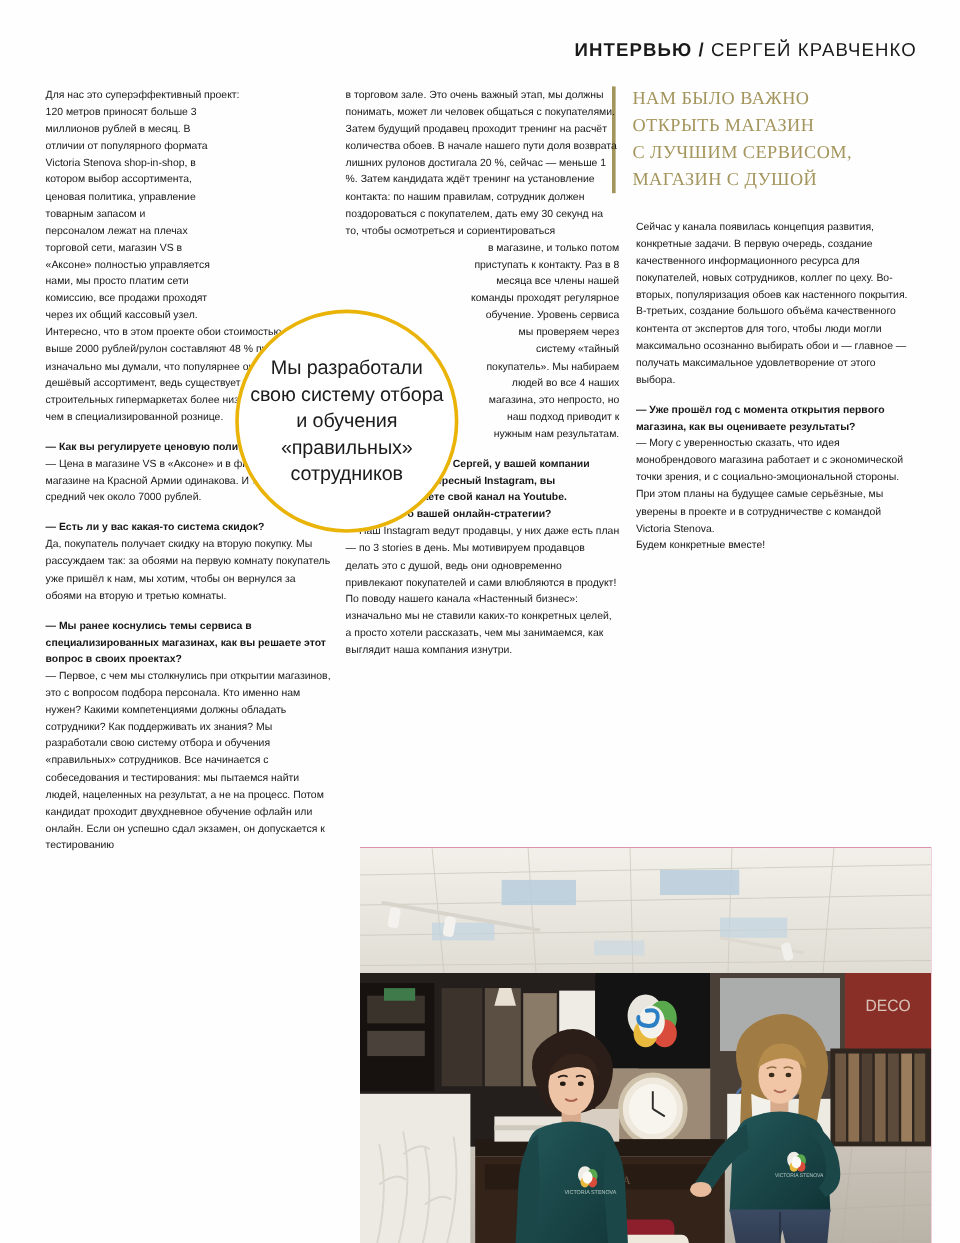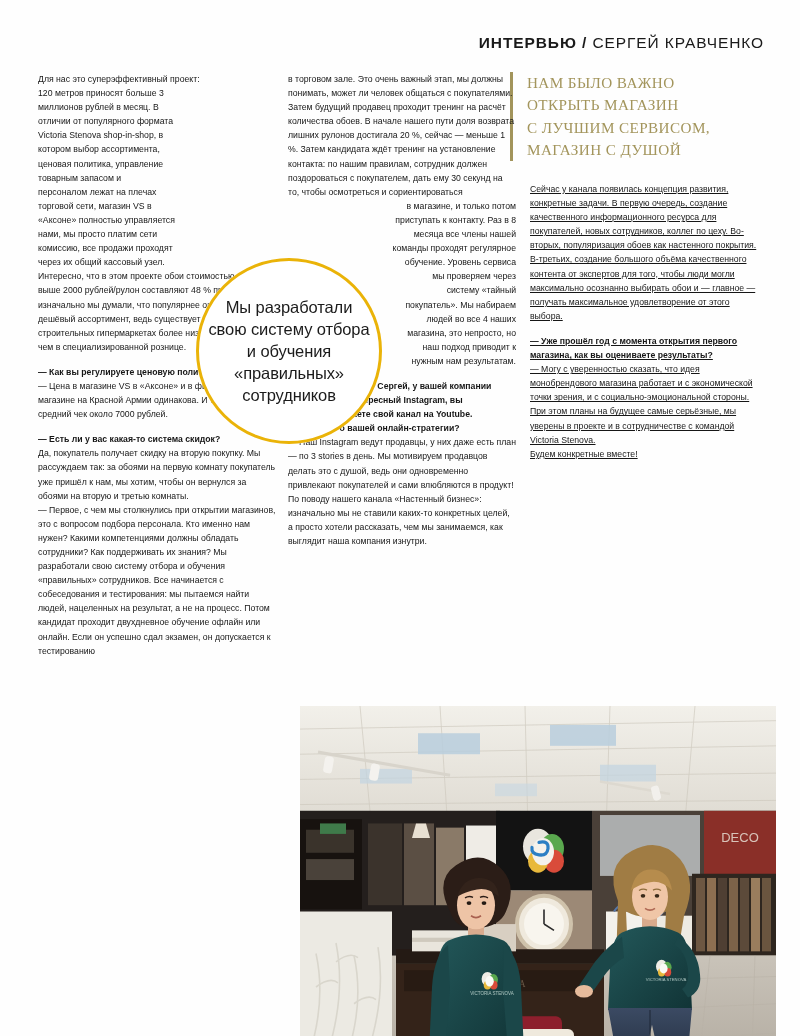--- a/index.html
+++ b/index.html
@@ -52,21 +52,20 @@
   }
   #col2 {
     left: 288px;
     top: 72px;
     width: 228px;
   }
   #col3 {
     left: 530px;
     top: 182px;
     width: 232px;
-    text-decoration: underline;
   }
 
   
   .wrap-right {
     float: right;
     width: 120px;
     height: 210px;
     shape-outside: circle(110px at 120px 95px);
     clip-path: none;
   }
@@ -170,20 +169,21 @@
       <div>МАГАЗИН С ДУШОЙ</div>
     </div>
   </div>
 
   <div class="col" id="col1">
     <p class="flowtext"><span class="wrap-right"></span><span>Для нас это суперэффективный проект: 120 метров приносят больше 3 миллионов рублей в месяц. В отличии от популярного формата Victoria Stenova shop-in-shop, в котором выбор ассортимента, ценовая политика, управление товарным запасом и персоналом лежат на плечах торговой сети, магазин VS в «Аксоне» полностью управляется нами, мы просто платим сети комиссию, все продажи проходят через их общий кассовый узел. Интересно, что в этом проекте обои стоимостью выше 2000 рублей/рулон составляют 48 % продаж, хотя изначально мы думали, что популярнее окажется более дешёвый ассортимент, ведь существует стереотип, что в строительных гипермаркетах более низкий средний чек, чем в специализированной рознице.</span></p>
     <p class="gap q">— Как вы регулируете ценовую политику?</p>
     <p>— Цена в магазине VS в «Аксоне» и в фирменном магазине на Красной Армии одинакова. И там, и там средний чек около 7000 рублей.</p>
     <p class="gap q">— Есть ли у вас какая-то система скидок?</p>
     <p>Да, покупатель получает скидку на вторую покупку. Мы рассуждаем так: за обоями на первую комнату покупатель уже пришёл к нам, мы хотим, чтобы он вернулся за обоями на вторую и третью комнаты.</p>
+    <p class="gap q">— Мы ранее коснулись темы сервиса в специализированных магазинах, как вы решаете этот вопрос в своих проектах?</p>
     <p>— Первое, с чем мы столкнулись при открытии магазинов, это с вопросом подбора персонала. Кто именно нам нужен? Какими компетенциями должны обладать сотрудники? Как поддерживать их знания? Мы разработали свою систему отбора и обучения «правильных» сотрудников. Все начинается с собеседования и тестирования: мы пытаемся найти людей, нацеленных на результат, а не на процесс. Потом кандидат проходит двухдневное обучение офлайн или онлайн. Если он успешно сдал экзамен, он допускается к тестированию</p>
   </div>
 
   <div class="col" id="col2">
     <p class="flowtext normal">в торговом зале. Это очень важный этап, мы должны понимать, может ли человек общаться с покупателями. Затем будущий продавец проходит тренинг на расчёт количества обоев. В начале нашего пути доля возврата лишних рулонов достигала 20 %, сейчас — меньше 1 %. Затем кандидата ждёт тренинг на установление контакта: по нашим правилам, сотрудник должен поздороваться с покупателем, дать ему 30 секунд на то, чтобы осмотреться и сориентироваться</p>
     <p class="flowtext"><span class="wrap-left"></span><span>в магазине, и только потом приступать к контакту. Раз в 8 месяца все члены нашей команды проходят регулярное обучение. Уровень сервиса мы проверяем через систему «тайный покупатель». Мы набираем людей во все 4 наших магазина, это непросто, но наш подход приводит к нужным нам результатам.</span></p>
     <p class="gap q">— Сергей, у вашей компании интересный Instagram, вы продвигаете свой канал на Youtube. Расскажете о вашей онлайн-стратегии?</p>
     <p>— Наш Instagram ведут продавцы, у них даже есть план — по 3 stories в день. Мы мотивируем продавцов делать это с душой, ведь они одновременно привлекают покупателей и сами влюбляются в продукт!</p>
     <p>По поводу нашего канала «Настенный бизнес»: изначально мы не ставили каких-то конкретных целей, а просто хотели рассказать, чем мы занимаемся, как выглядит наша компания изнутри.</p>
   </div>

